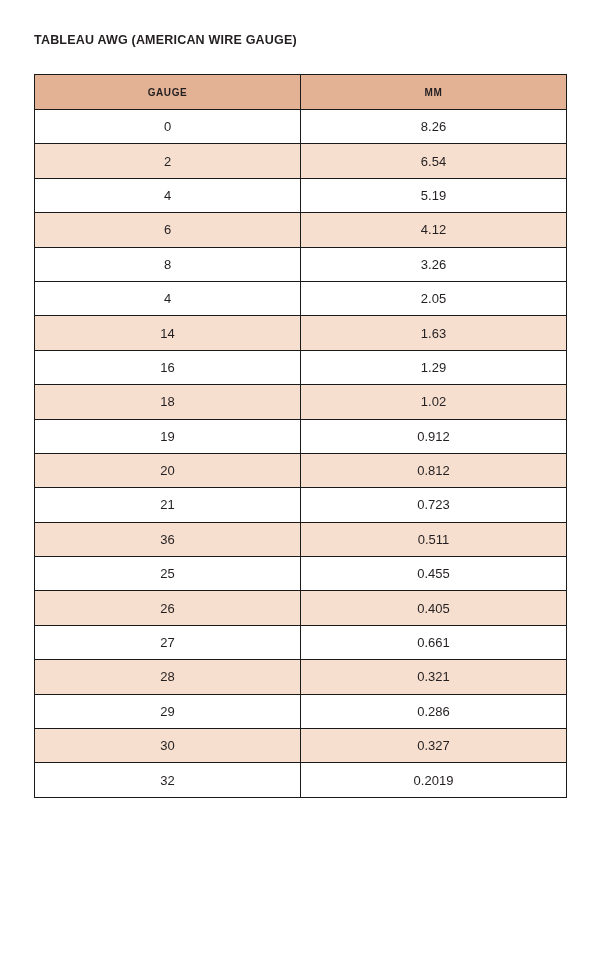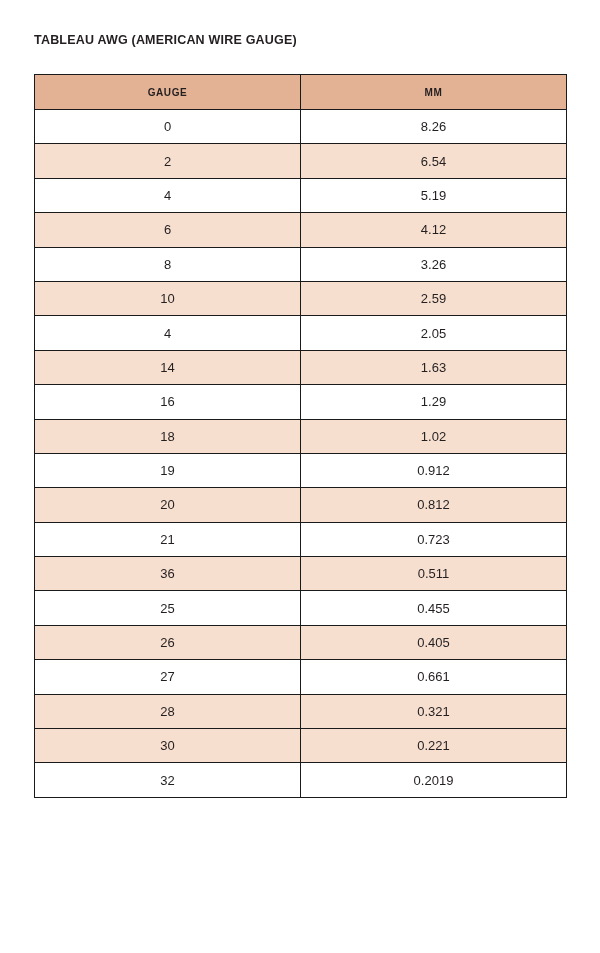--- a/index.html
+++ b/index.html
@@ -120,24 +120,20 @@
           </tr>
           <tr>
             <td class="even-row">6</td>
             <td class="even-row">4.12</td>
           </tr>
           <tr>
             <td class="odd-row">8</td>
             <td class="odd-row">3.26</td>
           </tr>
           <tr>
-            <td class="even-row">10</td>
-            <td class="even-row">2.59</td>
-          </tr>
-          <tr>
             <td class="odd-row">4</td>
             <td class="odd-row">2.05</td>
           </tr>
           <tr>
             <td class="even-row">14</td>
             <td class="even-row">1.63</td>
           </tr>
           <tr>
             <td class="odd-row">16</td>
             <td class="odd-row">1.29</td>
@@ -172,22 +168,26 @@
           </tr>
           <tr>
             <td class="odd-row">27</td>
             <td class="odd-row">0.661</td>
           </tr>
           <tr>
             <td class="even-row">28</td>
             <td class="even-row">0.321</td>
           </tr>
           <tr>
+            <td class="odd-row">29</td>
+            <td class="odd-row">0.286</td>
+          </tr>
+          <tr>
             <td class="even-row">30</td>
-            <td class="even-row">0.221</td>
+            <td class="even-row">0.327</td>
           </tr>
           <tr>
             <td class="odd-row">32</td>
             <td class="odd-row">0.2019</td>
           </tr>
         </tbody>
     </table>
   </div>
 
 </div>

